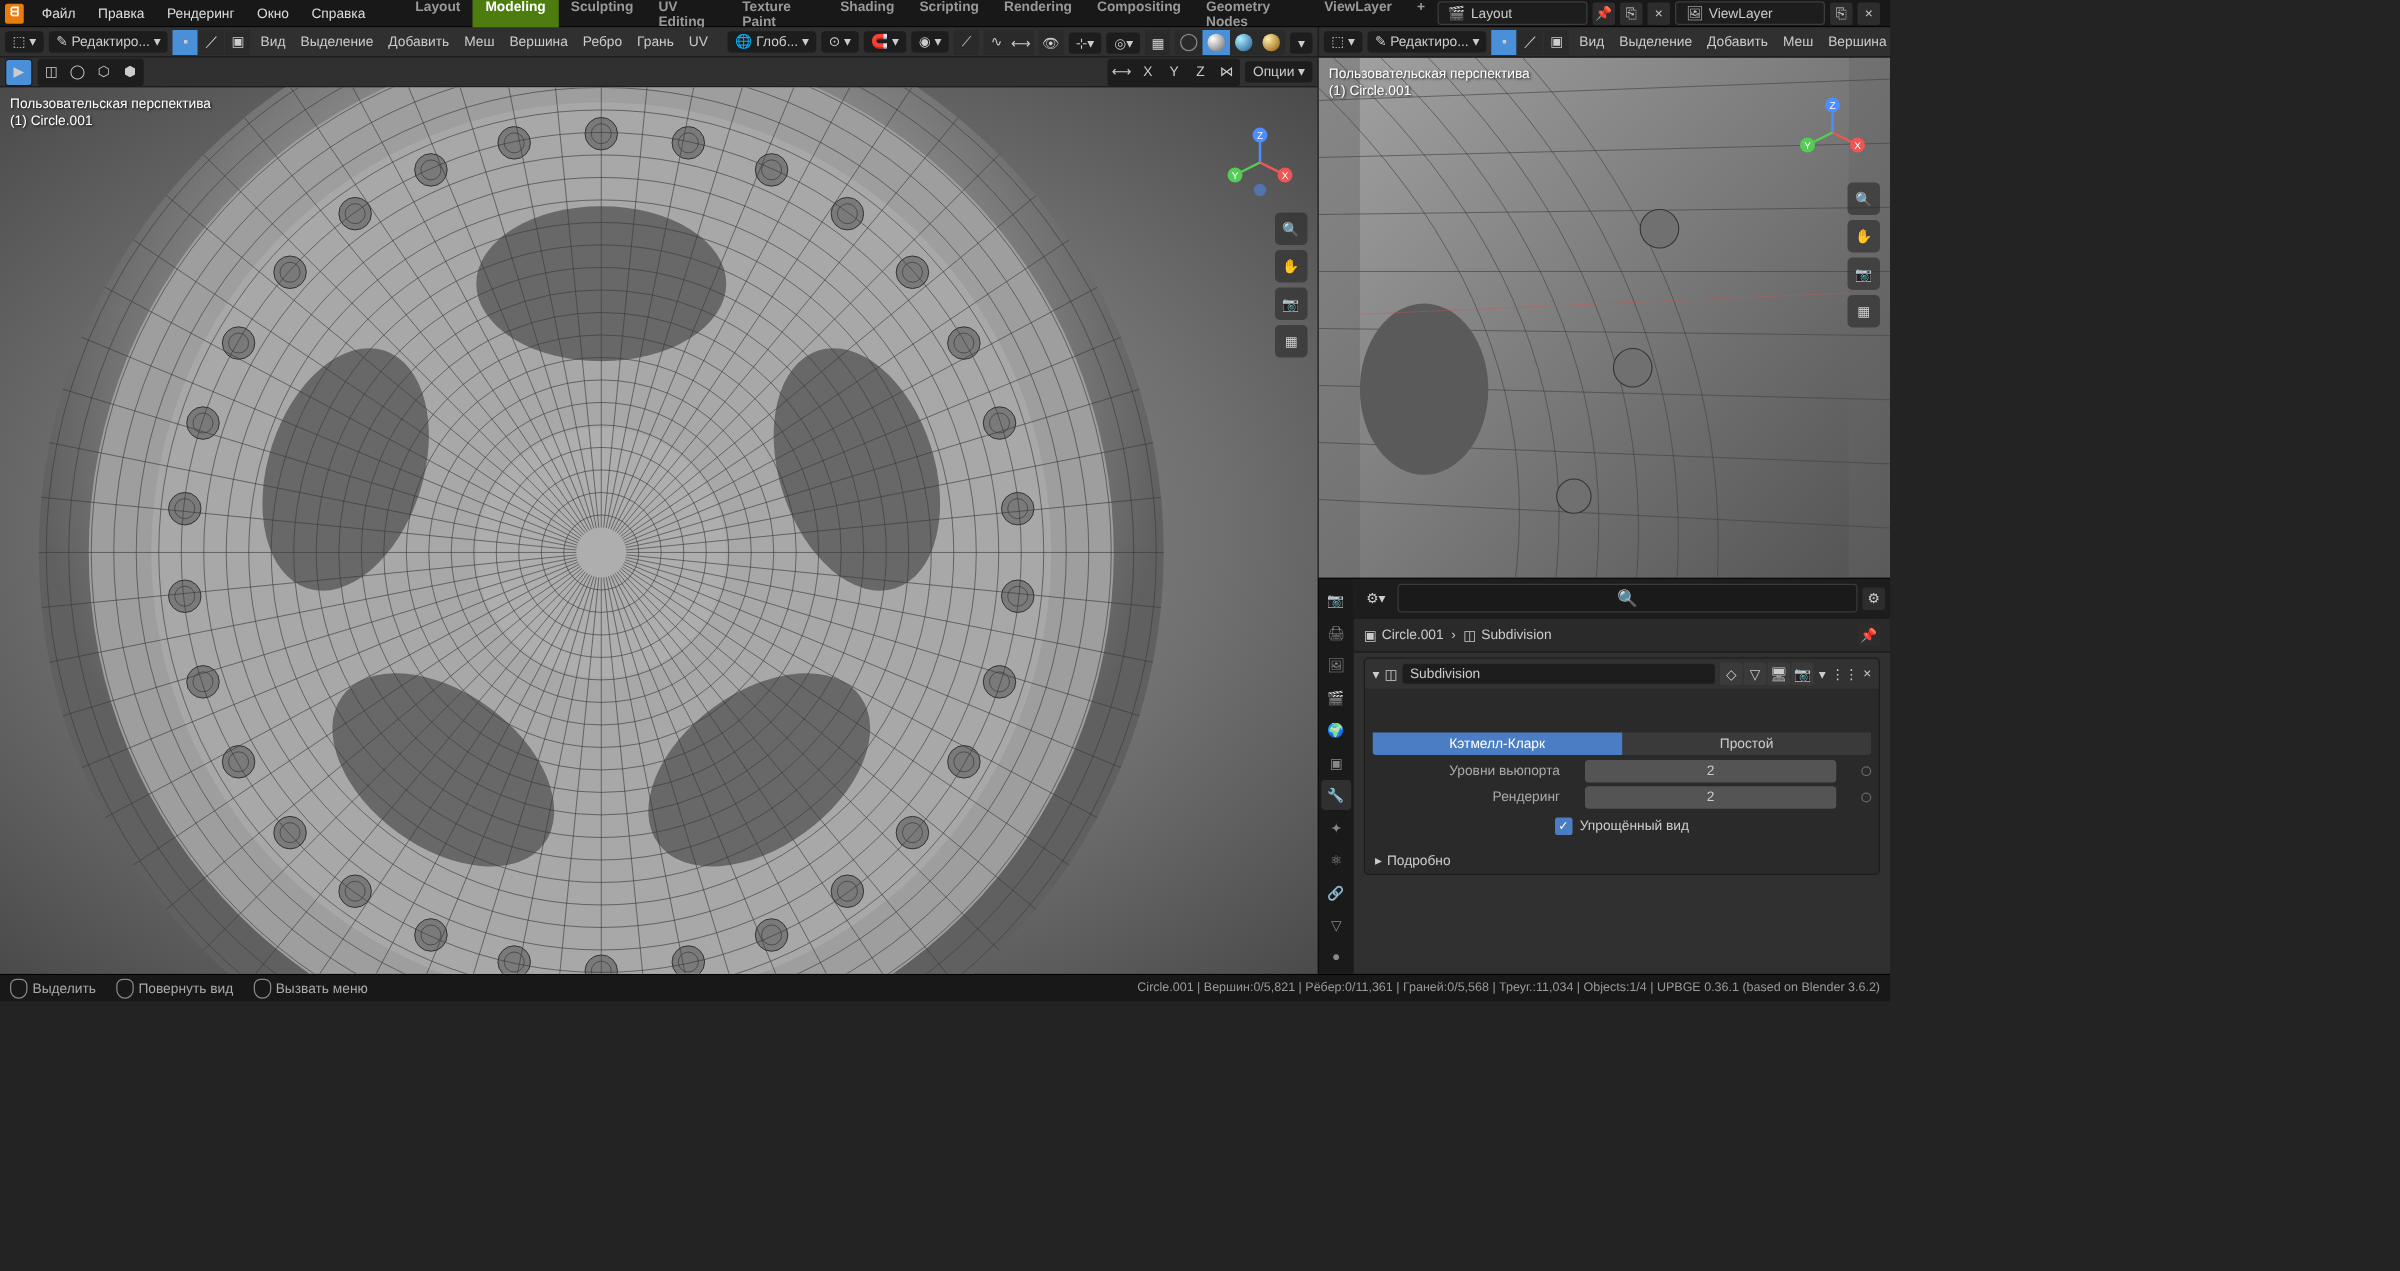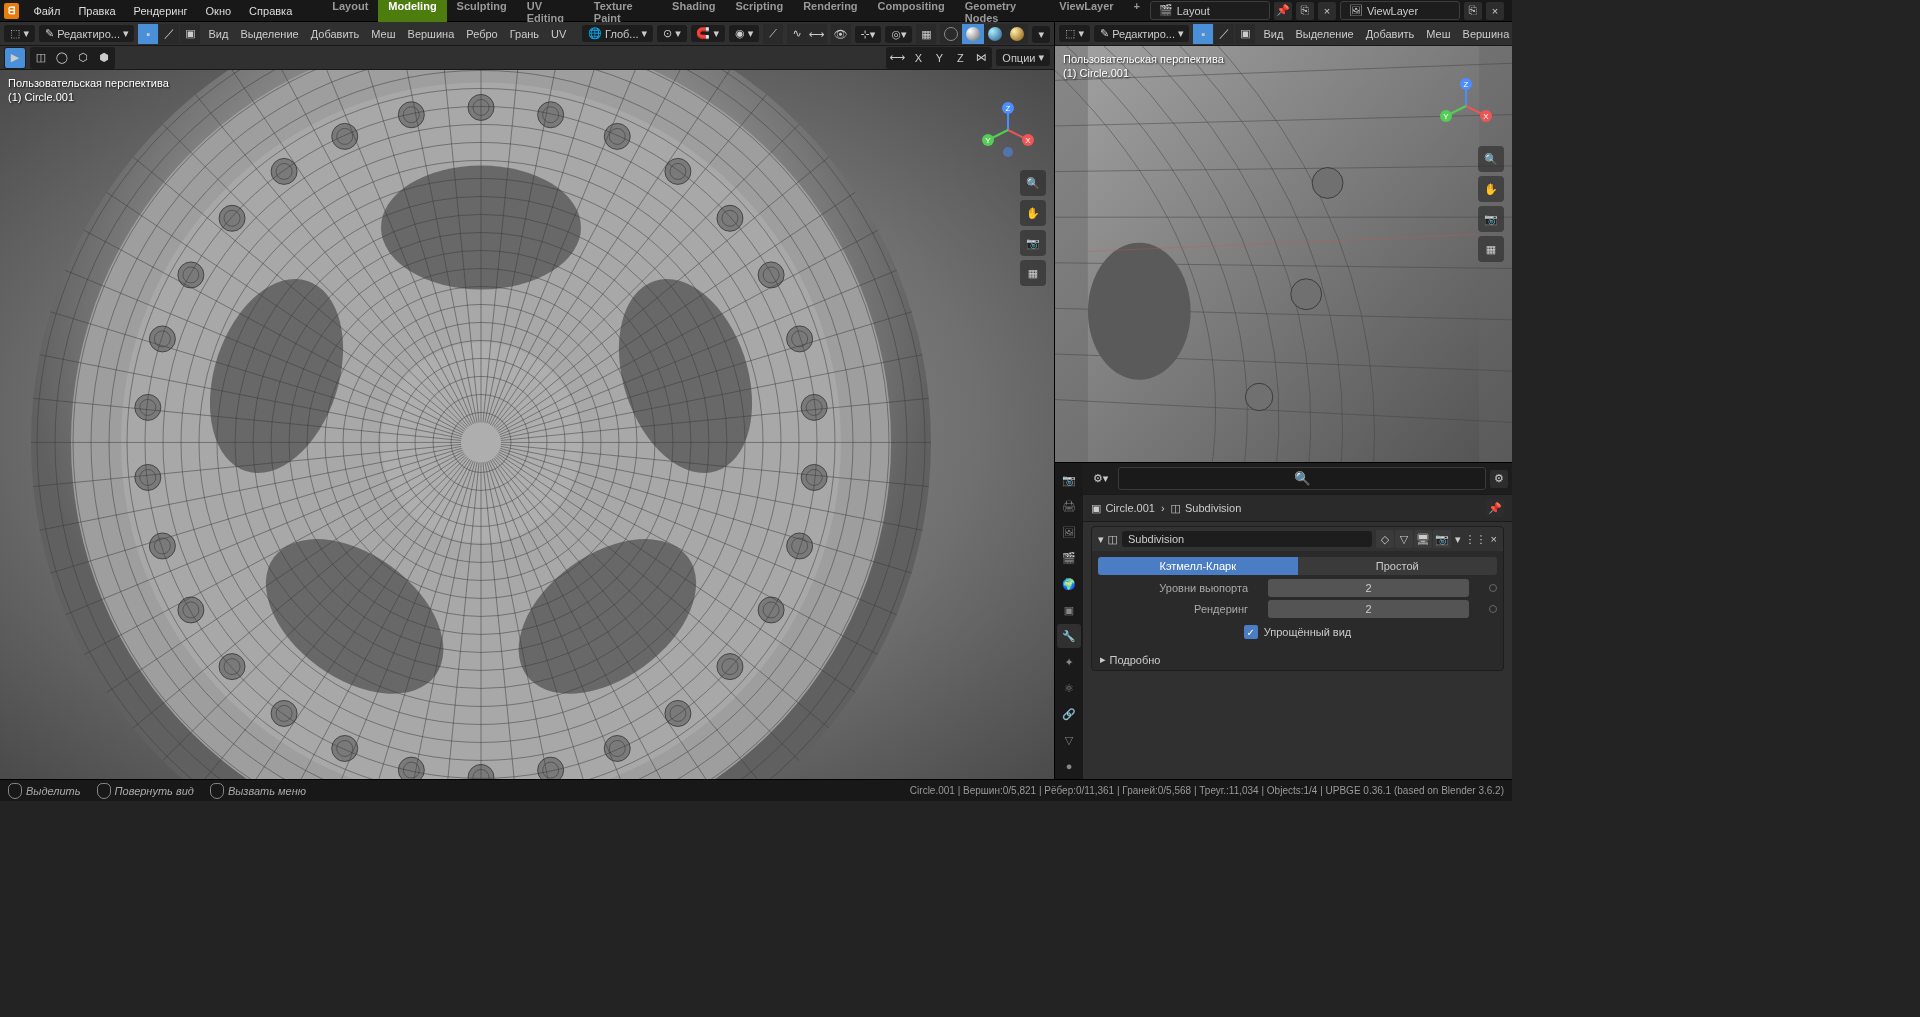--- a/index.html
+++ b/index.html
@@ -57,32 +57,32 @@
 .search-input { flex: 1; background: #1a1a1a; border: 1px solid #3a3a3a; border-radius: 3px; padding: 3px 8px; color: #ccc; text-align: center; }
 .prop-panel { padding: 4px 8px; }
 .add-mod-btn { width: 100%; background: #2a2a2a; padding: 4px; text-align: left; border-radius: 3px; cursor: pointer; margin-bottom: 6px; }
 .modifier-panel { background: #2a2a2a; border-radius: 4px; border: 1px solid #1d1d1d; }
 .mod-header { display: flex; align-items: center; padding: 3px 6px; gap: 4px; background: #323232; border-radius: 4px 4px 0 0; }
 .mod-name-field { flex: 1; background: #1d1d1d; padding: 2px 6px; border-radius: 3px; }
 .mod-header-icons { display: flex; gap: 1px; }
 .mod-hicon { width: 18px; height: 18px; background: #3a3a3a; display: flex; align-items: center; justify-content: center; cursor: pointer; border-radius: 2px; }
 .mod-body { padding: 6px; }
 .mod-type-tabs { display: flex; border-radius: 3px; overflow: hidden; margin-bottom: 4px; }
-.mod-type-tab { flex: 1; padding: 3px; text-align: center; cursor: pointer; background: #3a3a3a; }
+.mod-type-tab { flex: 1; padding: 3px; text-align: center; cursor: pointer; background: #3a3a3a; margin-top: 29px; }
 .mod-type-tab.active { background: #4a7dc4; color: #fff; }
 .mod-row { display: flex; align-items: center; margin-bottom: 3px; gap: 20px; }
 .mod-label { width: 150px; text-align: right; color: #aaa; }
 .mod-value { flex: 1; background: #545454; padding: 3px; text-align: center; border-radius: 3px; position: relative; }
 .mod-checkbox-row { display: flex; align-items: center; justify-content: center; gap: 6px; padding: 4px; }
 .checkbox { width: 14px; height: 14px; background: #4a7dc4; border-radius: 2px; display: flex; align-items: center; justify-content: center; color: #fff; font-size: 10px; }
 .expand-row { display: flex; align-items: center; padding: 4px 8px; cursor: pointer; gap: 4px; }
 
 .statusbar { height: 22px; background: #181818; display: flex; align-items: center; padding: 0 8px; border-top: 1px solid #000; }
 .status-left { display: flex; gap: 16px; align-items: center; }
-.status-item { display: flex; align-items: center; gap: 4px; color: #aaa; font-style: italic; }
+.status-item { display: flex; align-items: center; gap: 4px; color: #aaa; }
 .mouse-icon { width: 14px; height: 16px; border: 1px solid #888; border-radius: 6px 6px 8px 8px; position: relative; }
 .status-right { margin-left: auto; color: #999; font-size: 10px; }
 
 .wheel-render { position: absolute; top: 50%; left: 50%; transform: translate(-55%, -48%); }
 svg.wheel { width: 920px; height: 920px; }
 .wheel-mesh { stroke: #3a3a3a; stroke-width: 0.5; fill: none; }
 .spoke-hole { fill: #686868; }
 </style>
 </head>
 <body>

